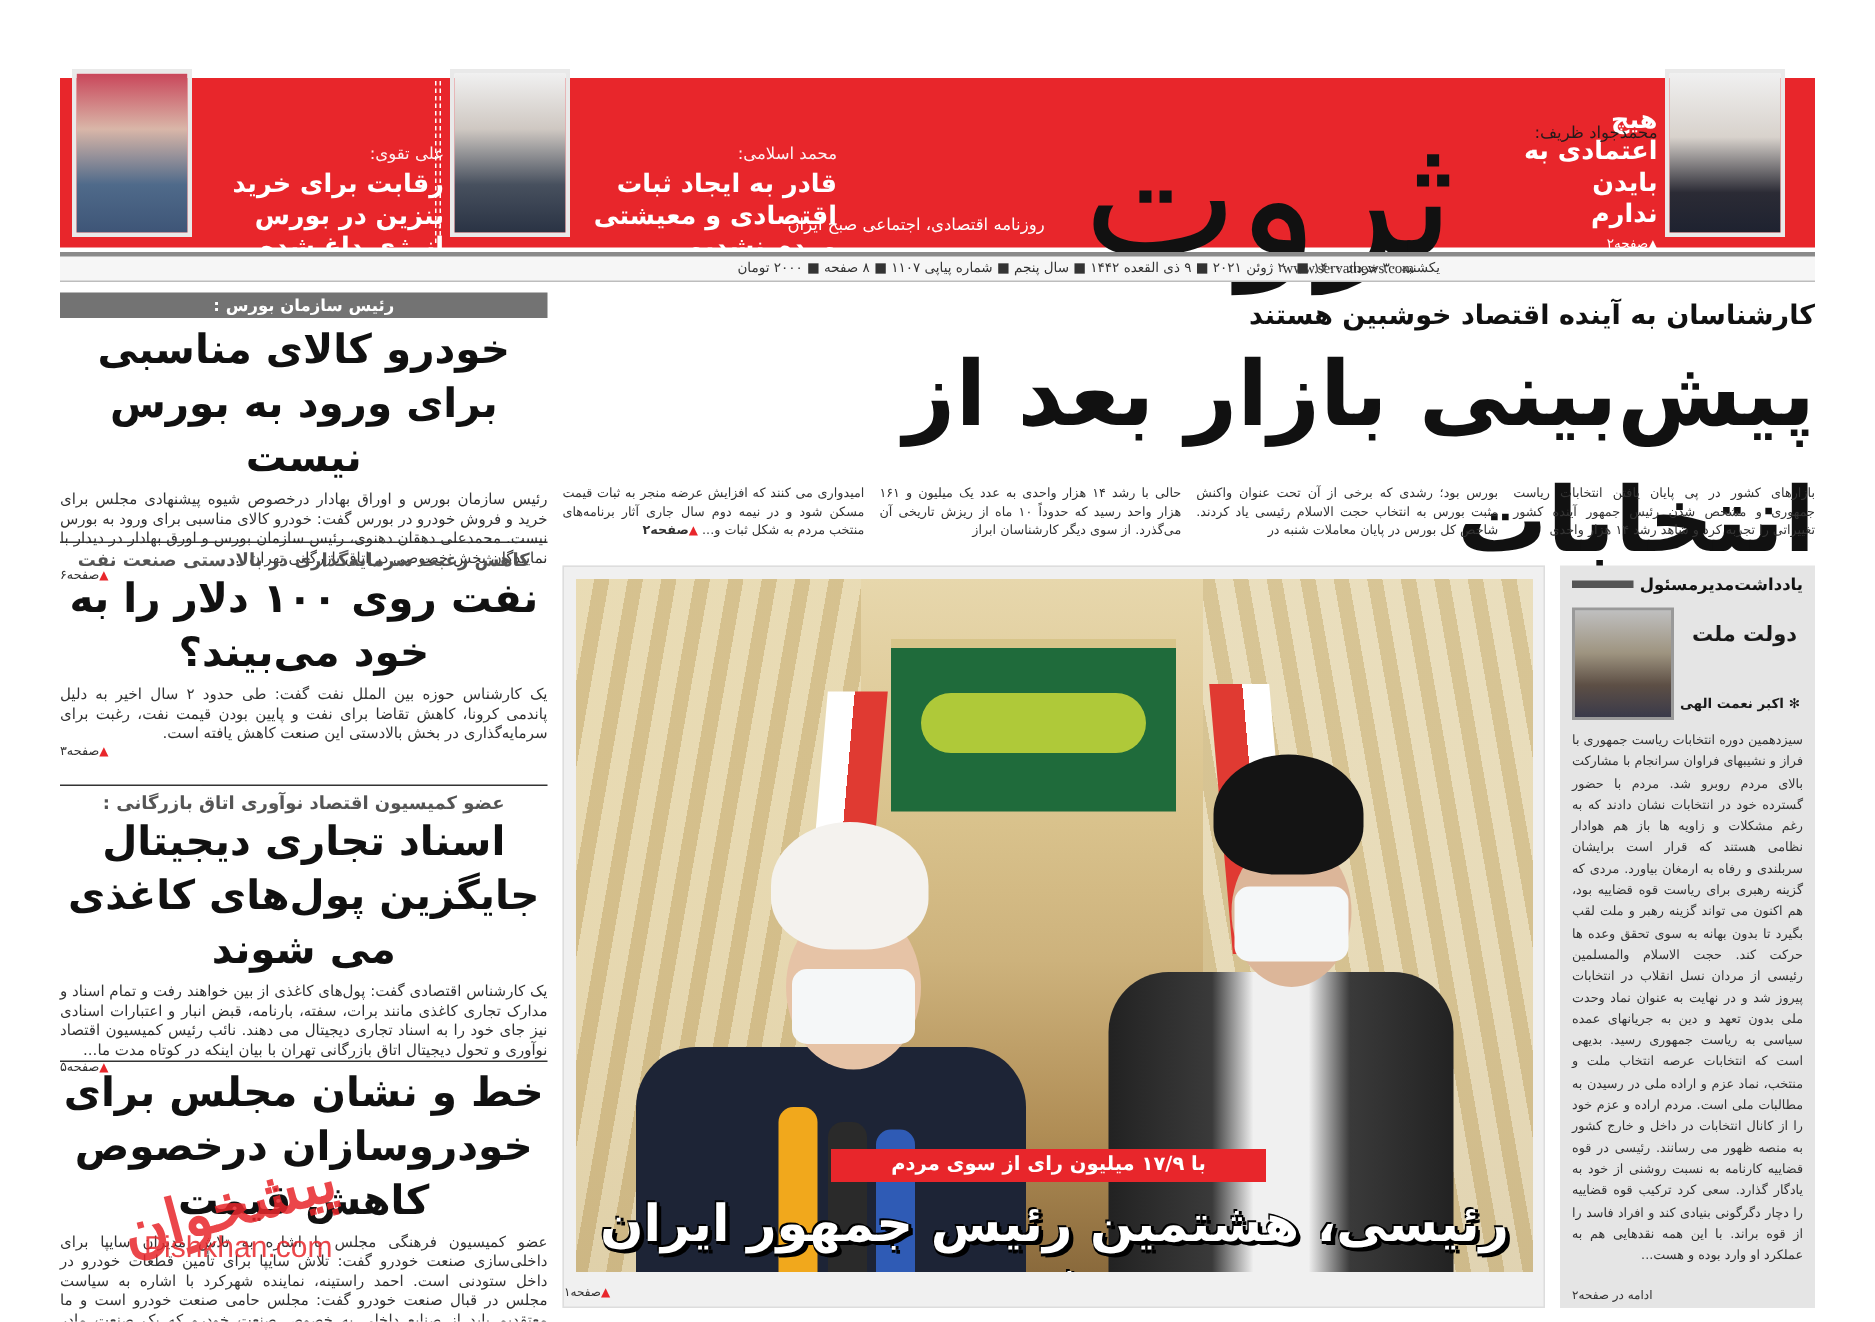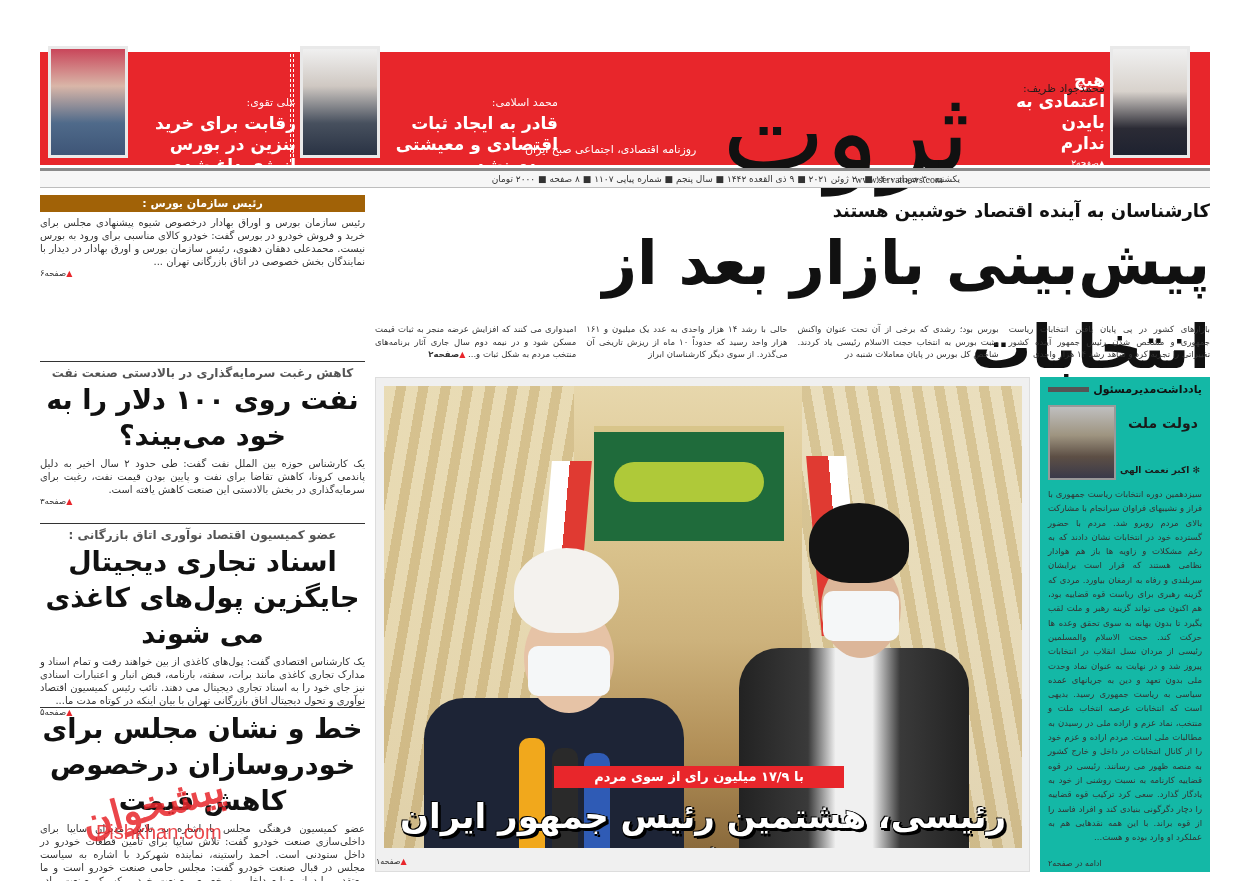--- a/index.html
+++ b/index.html
@@ -37,21 +37,21 @@
   .logo .logo-mark { position: absolute; right: 0; top: 0; font-family: "DejaVu Serif", serif; font-weight: normal; font-size: 110px; line-height: 120px; color: #111; letter-spacing: -6px; margin-top: 32px; }
   .logo .tagline { position: absolute; left: 15px; bottom: 14px; font-size: 11px; color: #fff; }
 
   .dateline { position: absolute; left: 0; top: 128px; width: 1170px; height: 20px; border-top: 3px solid #8a8a8a; border-bottom: 1px solid #bdbdbd; background: #f6f6f6; }
   .dateline .info { position: absolute; right: 250px; top: 3px; font-size: 9px; color: #333; }
   .dateline .url { position: absolute; left: 815px; top: 3px; font-family: "Liberation Serif", serif; font-size: 10px; color: #333; direction: ltr; }
 
   
   .left-col { position: absolute; left: 0; top: 155px; width: 325px; height: 690px; }
   .story { position: relative; text-align: right; border-bottom: 1px solid #333; padding-bottom: 3px; }
-  .kicker-red { background: #a16207; color: #fff; font-size: 11px; font-weight: bold; text-align: center; padding: 2px 0; margin-bottom: 4px; }
+  .kicker-red { background: #737373; color: #fff; font-size: 11px; font-weight: bold; text-align: center; padding: 2px 0; margin-bottom: 4px; }
   .kicker { font-size: 12px; font-weight: bold; color: #555; text-align: center; margin: 4px 0 2px; }
   .headline-l { font-size: 27px; font-weight: bold; text-align: center; line-height: 36px; color: #111; }
   .body-s { font-size: 10px; line-height: 13px; color: #333; text-align: justify; margin-top: 3px; }
   .pref { font-size: 8.5px; color: #333; text-align: left; direction: rtl; }
   .tri { color: #e8262b; font-size: 8px; }
 
   .story-1 { height: 167px; }
   .story-2 { height: 158px; margin-top: 3px; }
   .story-3 { height: 180px; margin-top: 3px; }
   .story-4 { height: 180px; margin-top: 3px; }
@@ -94,21 +94,21 @@
   .mic { position: absolute; bottom: 0; width: 26px; border-radius: 10px 10px 0 0; }
   .mic-1 { left: 135px; height: 110px; background: #f1a81c; }
   .mic-2 { left: 168px; height: 100px; background: #2a2a2a; }
   .mic-3 { left: 200px; height: 95px; background: #2f5bb5; }
 
   .photo-kicker { position: absolute; left: 170px; top: 380px; width: 290px; height: 22px; background: #e8262b; color: #fff; font-size: 13px; font-weight: bold; text-align: center; line-height: 22px; }
   .photo-headline { position: absolute; left: 0; width: 638px; top: 410px; text-align: center; font-size: 34px; font-weight: bold; color: #fff; text-shadow: 3px 3px 0 #000, -1px -1px 0 #000, 2px 0 0 #000, 0 2px 0 #000; }
   .photo-pref { position: absolute; left: 0; bottom: 5px; font-size: 8px; color: #333; text-align: center; }
 
   
-  .editorial { position: absolute; left: 1000px; top: 337px; width: 170px; height: 495px; background: #14b8a6; padding: 6px 8px; text-align: right; }
+  .editorial { position: absolute; left: 1000px; top: 337px; width: 170px; height: 495px; background: #e5e5e5; padding: 6px 8px; text-align: right; }
   .ed-label { font-size: 11px; font-weight: bold; color: #111; display: flex; align-items: center; gap: 4px; }
   .ed-label .bar { flex: 1; height: 5px; background: #555; }
   .ed-photo { position: absolute; left: 8px; top: 28px; width: 68px; height: 75px; border: 2px solid #999; background: linear-gradient(180deg,#bfbfbf 0%,#9e9480 40%,#5d4f45 70%,#3a3a4a 100%); }
   .ed-title { position: absolute; right: 12px; top: 38px; font-size: 14px; font-weight: bold; margin-left: 11px; }
   .ed-author { position: absolute; right: 10px; top: 88px; font-size: 9px; font-weight: bold; }
   .ed-body { position: absolute; left: 8px; right: 8px; top: 110px; font-size: 8.5px; line-height: 14.3px; color: #333; text-align: justify; }
   .ed-cont { position: absolute; left: 8px; bottom: 4px; font-size: 8px; color: #333; }
 </style>
 </head>
 <body>
@@ -207,20 +207,21 @@
     <div class="ed-photo"></div>
     <div class="ed-title">دولت ملت</div>
     <div class="ed-author">✻ <span>اکبر نعمت الهی</span></div>
     <div class="ed-body">سیزدهمین دوره انتخابات ریاست جمهوری با فراز و نشیبهای فراوان سرانجام با مشارکت بالای مردم روبرو شد. مردم با حضور گسترده خود در انتخابات نشان دادند که به رغم مشکلات و زاویه ها باز هم هوادار نظامی هستند که قرار است برایشان سربلندی و رفاه به ارمغان بیاورد. مردی که گزینه رهبری برای ریاست قوه قضاییه بود، هم اکنون می تواند گزینه رهبر و ملت لقب بگیرد تا بدون بهانه به سوی تحقق وعده ها حرکت کند. حجت الاسلام والمسلمین رئیسی از مردان نسل انقلاب در انتخابات پیروز شد و در نهایت به عنوان نماد وحدت ملی بدون تعهد و دین به جریانهای عمده سیاسی به ریاست جمهوری رسید. بدیهی است که انتخابات عرصه انتخاب ملت و منتخب، نماد عزم و اراده ملی در رسیدن به مطالبات ملی است. مردم اراده و عزم خود را از کانال انتخابات در داخل و خارج کشور به منصه ظهور می رسانند. رئیسی در قوه قضاییه کارنامه به نسبت روشنی از خود به یادگار گذارد. سعی کرد ترکیب قوه قضاییه را دچار دگرگونی بنیادی کند و افراد فاسد را از قوه براند. با این همه نقدهایی هم به عملکرد او وارد بوده و هست...</div>
     <div class="ed-cont">ادامه در صفحه۲</div>
   </div>
 
   <div class="left-col">
     <div class="story story-1">
       <div class="kicker-red">رئیس سازمان بورس :</div>
+      <div class="headline-l">خودرو کالای مناسبی برای ورود به بورس نیست</div>
       <div class="body-s">رئیس سازمان بورس و اوراق بهادار درخصوص شیوه پیشنهادی مجلس برای خرید و فروش خودرو در بورس گفت: خودرو کالای مناسبی برای ورود به بورس نیست. محمدعلی دهقان دهنوی، رئیس سازمان بورس و اورق بهادار در دیدار با نمایندگان بخش خصوصی در اتاق بازرگانی تهران ...</div>
       <div class="pref"><span class="tri">▲</span><span>صفحه۶</span></div>
     </div>
     <div class="story story-2">
       <div class="kicker">کاهش رغبت سرمایه‌گذاری در بالادستی صنعت نفت</div>
       <div class="headline-l">نفت روی ۱۰۰ دلار را به خود می‌بیند؟</div>
       <div class="body-s">یک کارشناس حوزه بین الملل نفت گفت: طی حدود ۲ سال اخیر به دلیل پاندمی کرونا، کاهش تقاضا برای نفت و پایین بودن قیمت نفت، رغبت برای سرمایه‌گذاری در بخش بالادستی این صنعت کاهش یافته است.</div>
       <div class="pref"><span class="tri">▲</span><span>صفحه۳</span></div>
     </div>
     <div class="story story-3">

